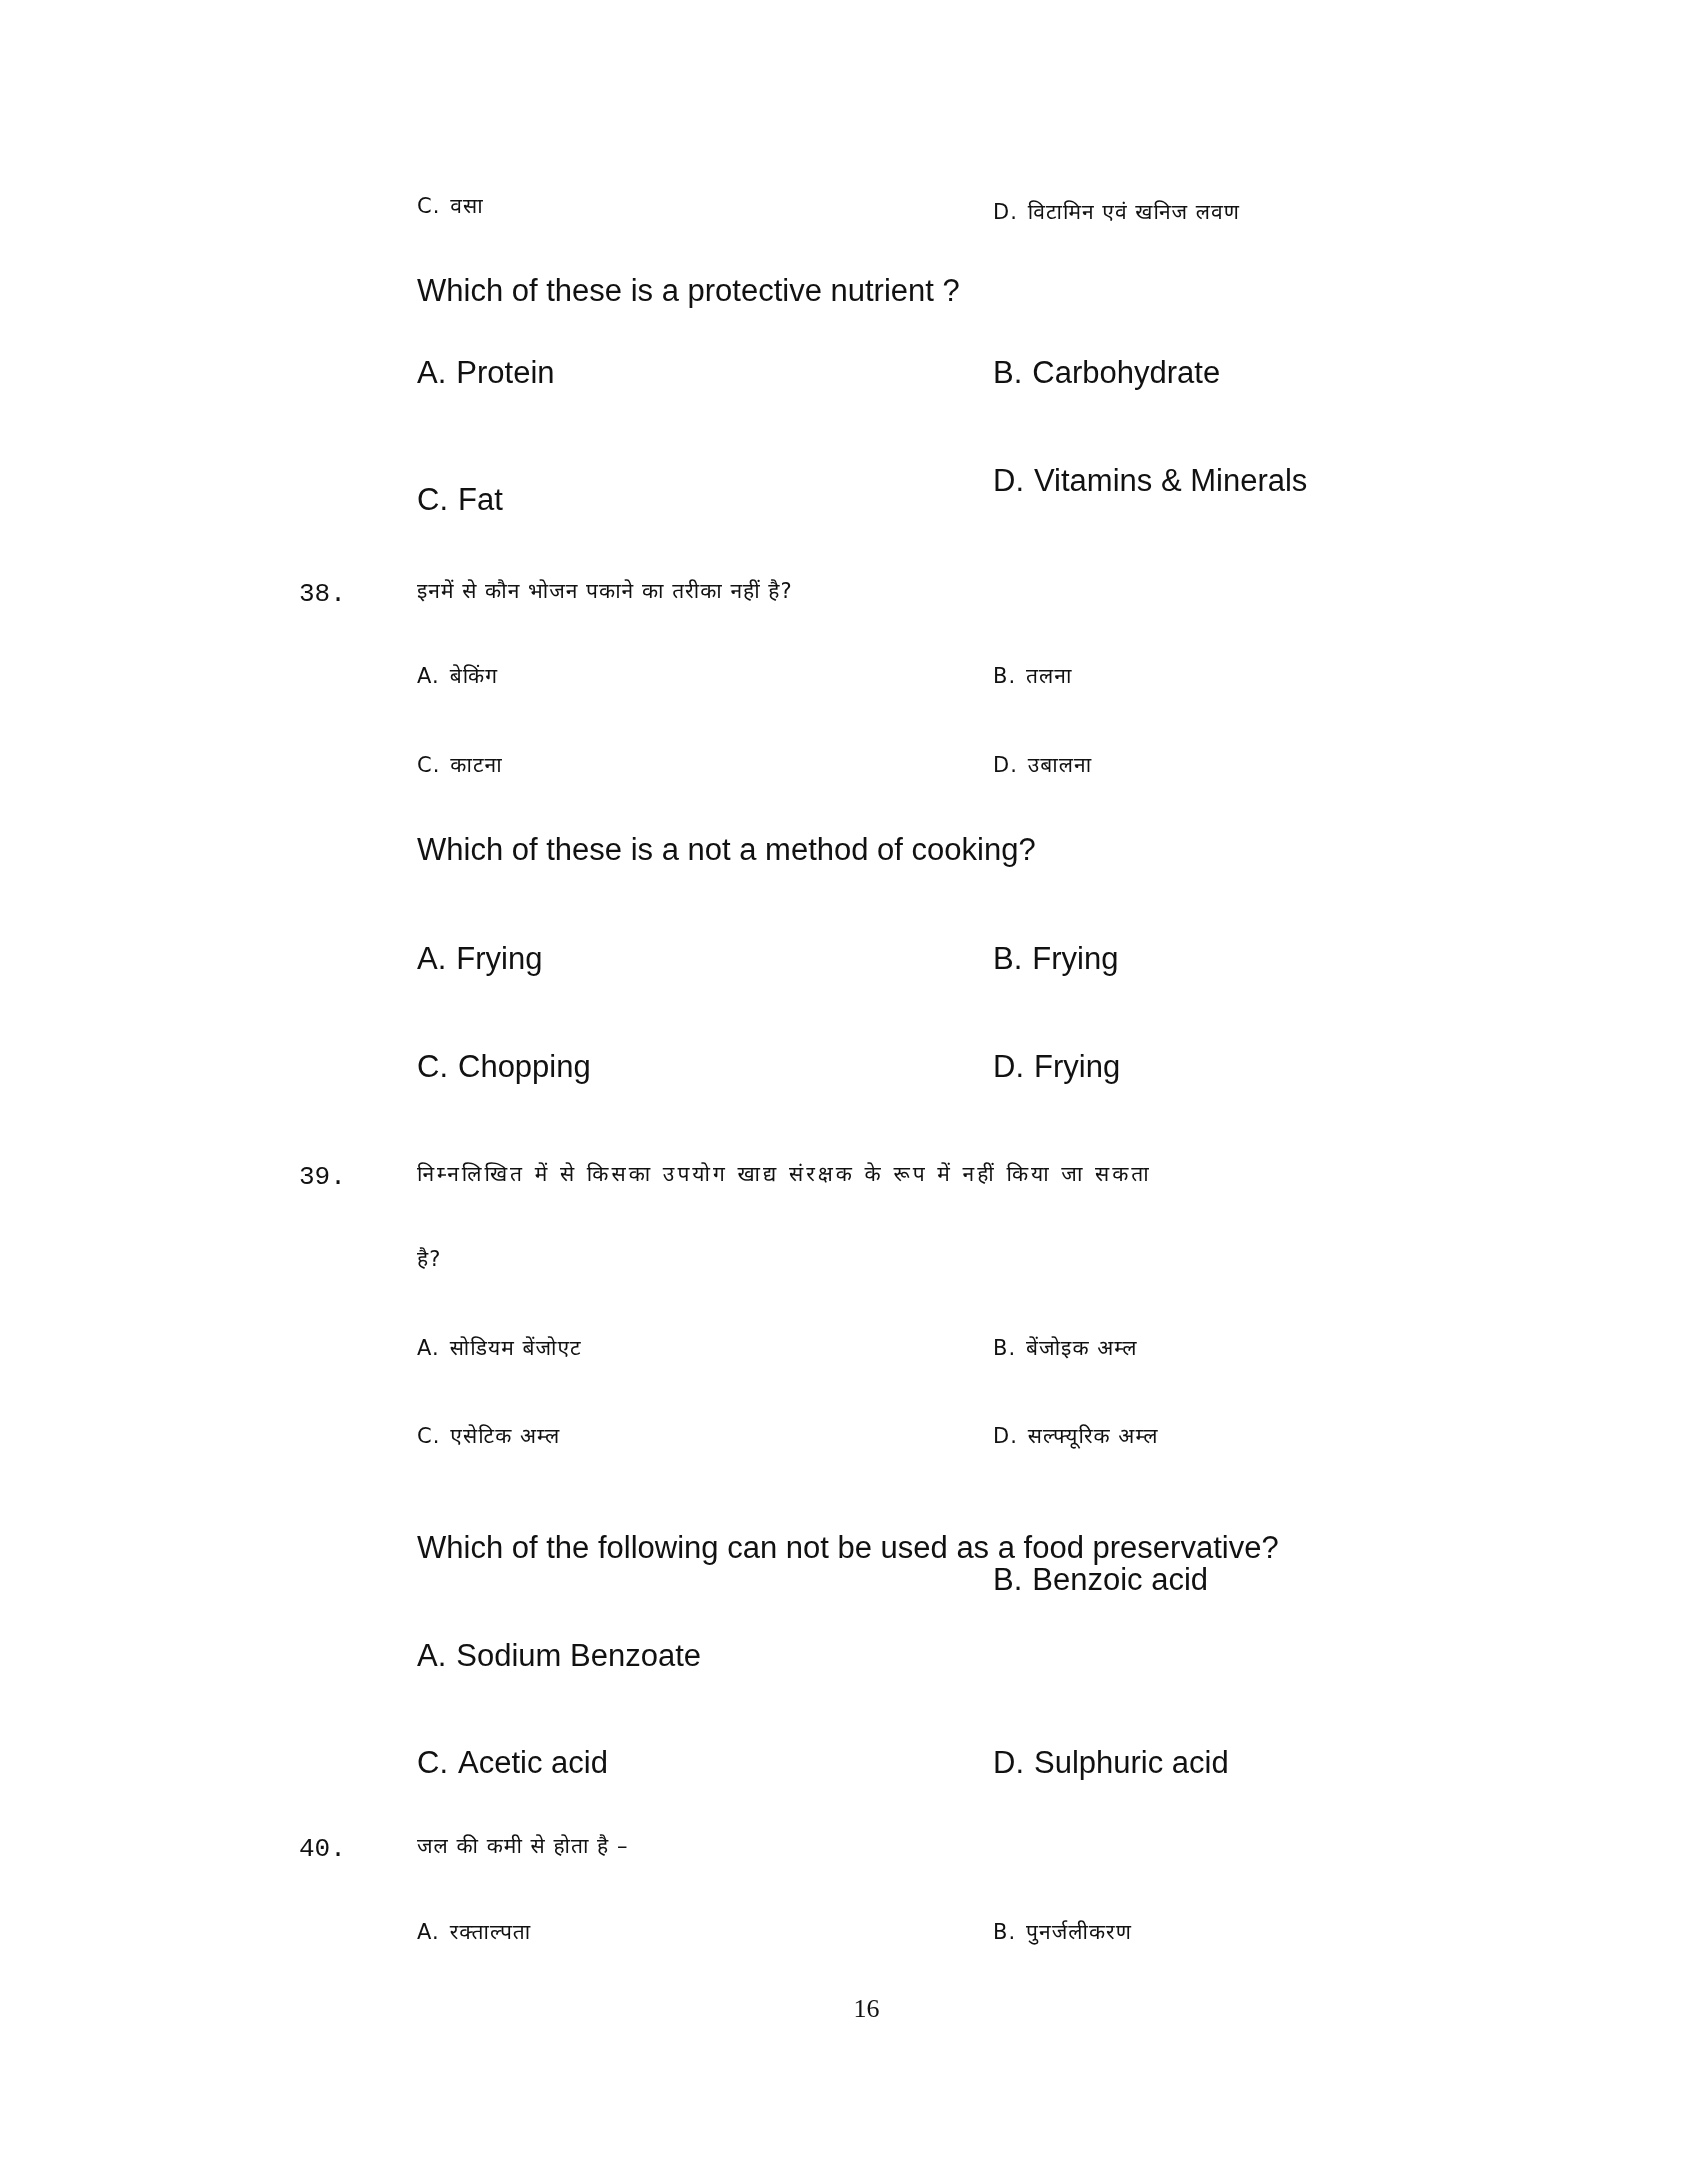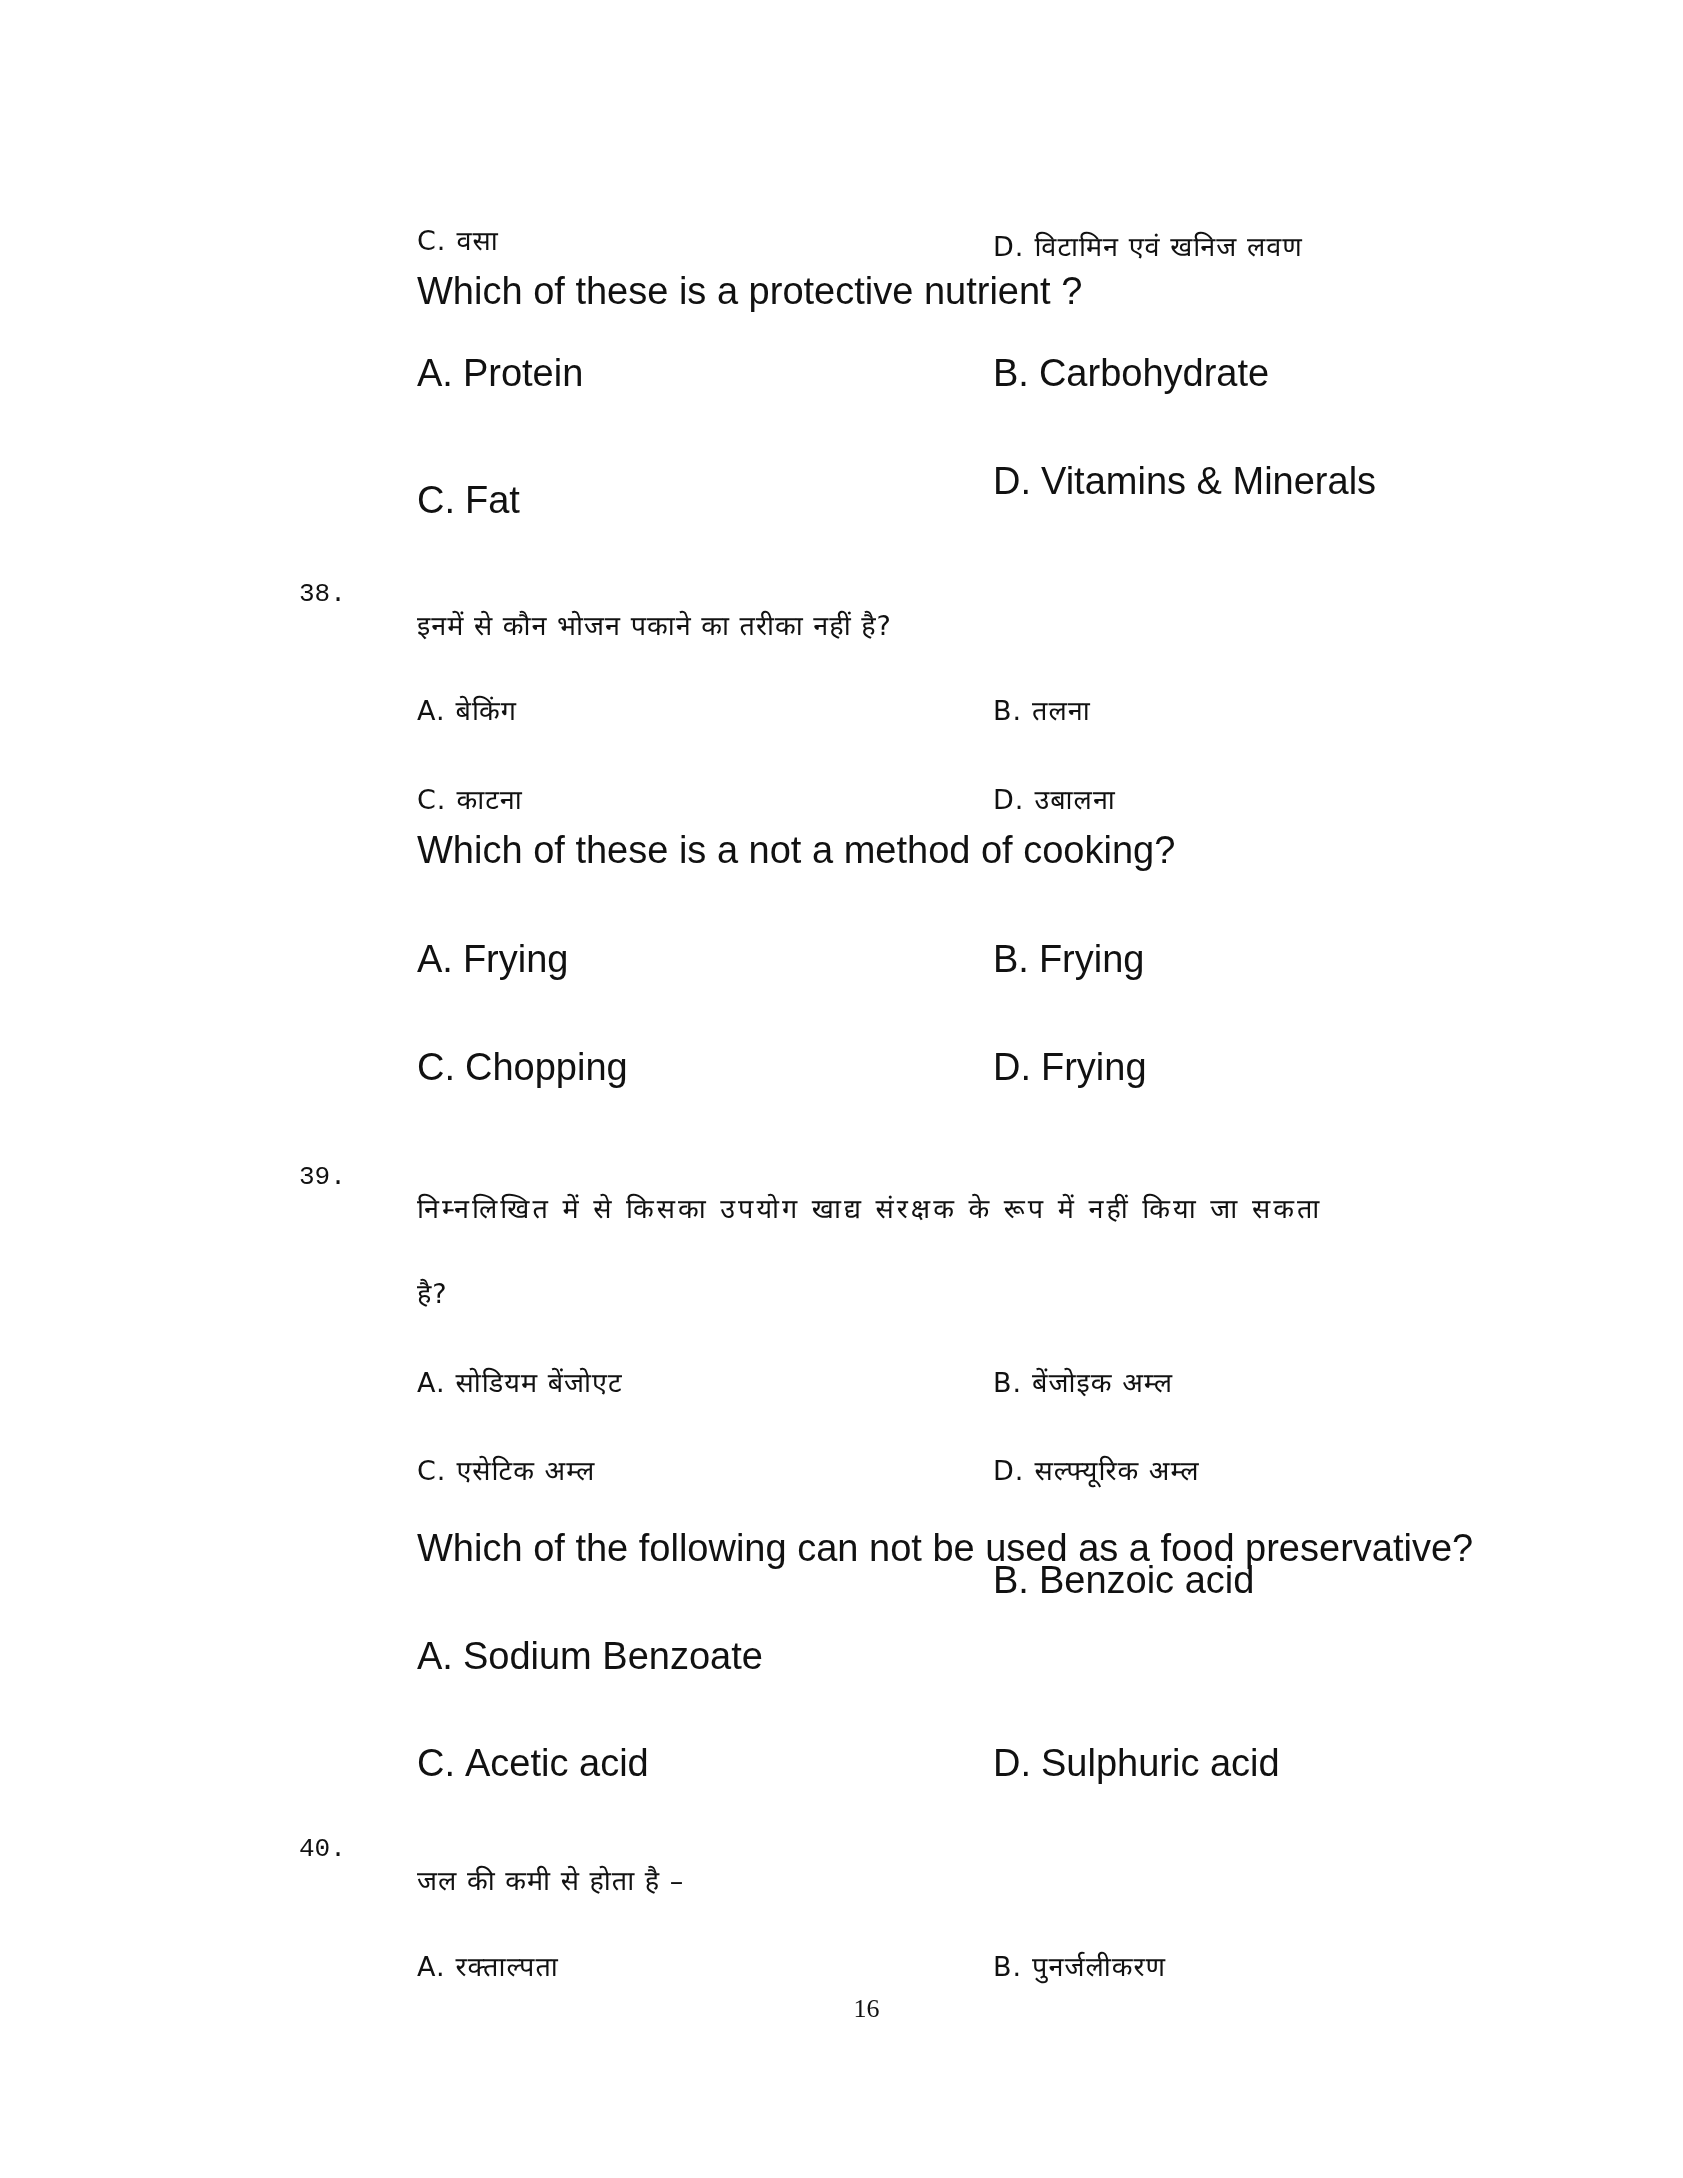--- a/index.html
+++ b/index.html
@@ -1,19 +1,19 @@
 <!DOCTYPE html>
 <html><head>
 <meta charset="utf-8">
 <style>
   html, body { margin: 0; padding: 0; background: #ffffff; }
   body { width: 1683px; height: 2178px; position: relative; overflow: hidden;
          font-family: "Liberation Sans", "DejaVu Sans", sans-serif; color: #111111; }
-  .line { position: absolute; white-space: nowrap; font-size: 38px; line-height: 44px; }
-  .hi { font-family: "DejaVu Sans", "Liberation Sans", sans-serif; font-size: 27px; letter-spacing: 1px; margin-top: 35px; }
+  .line { position: absolute; white-space: nowrap; font-size: 31px; line-height: 44px; }
+  .hi { font-family: "DejaVu Sans", "Liberation Sans", sans-serif; font-size: 21px; letter-spacing: 1px; }
   .qnum { position: absolute; font-size: 26px; line-height: 44px; left: 299px; font-family: Liberation Mono, monospace; }
   .colA { left: 417px; }
   .colB { left: 993px; }
   .stem { left: 417px; }
   .opt-letter { margin-right: 10px; }
   .page-number { position: absolute; left: 0; width: 1733px; text-align: center; top: 1994px;
                  font-family: "Liberation Serif", serif; font-size: 26px; }
 </style>
 </head>
 <body>

